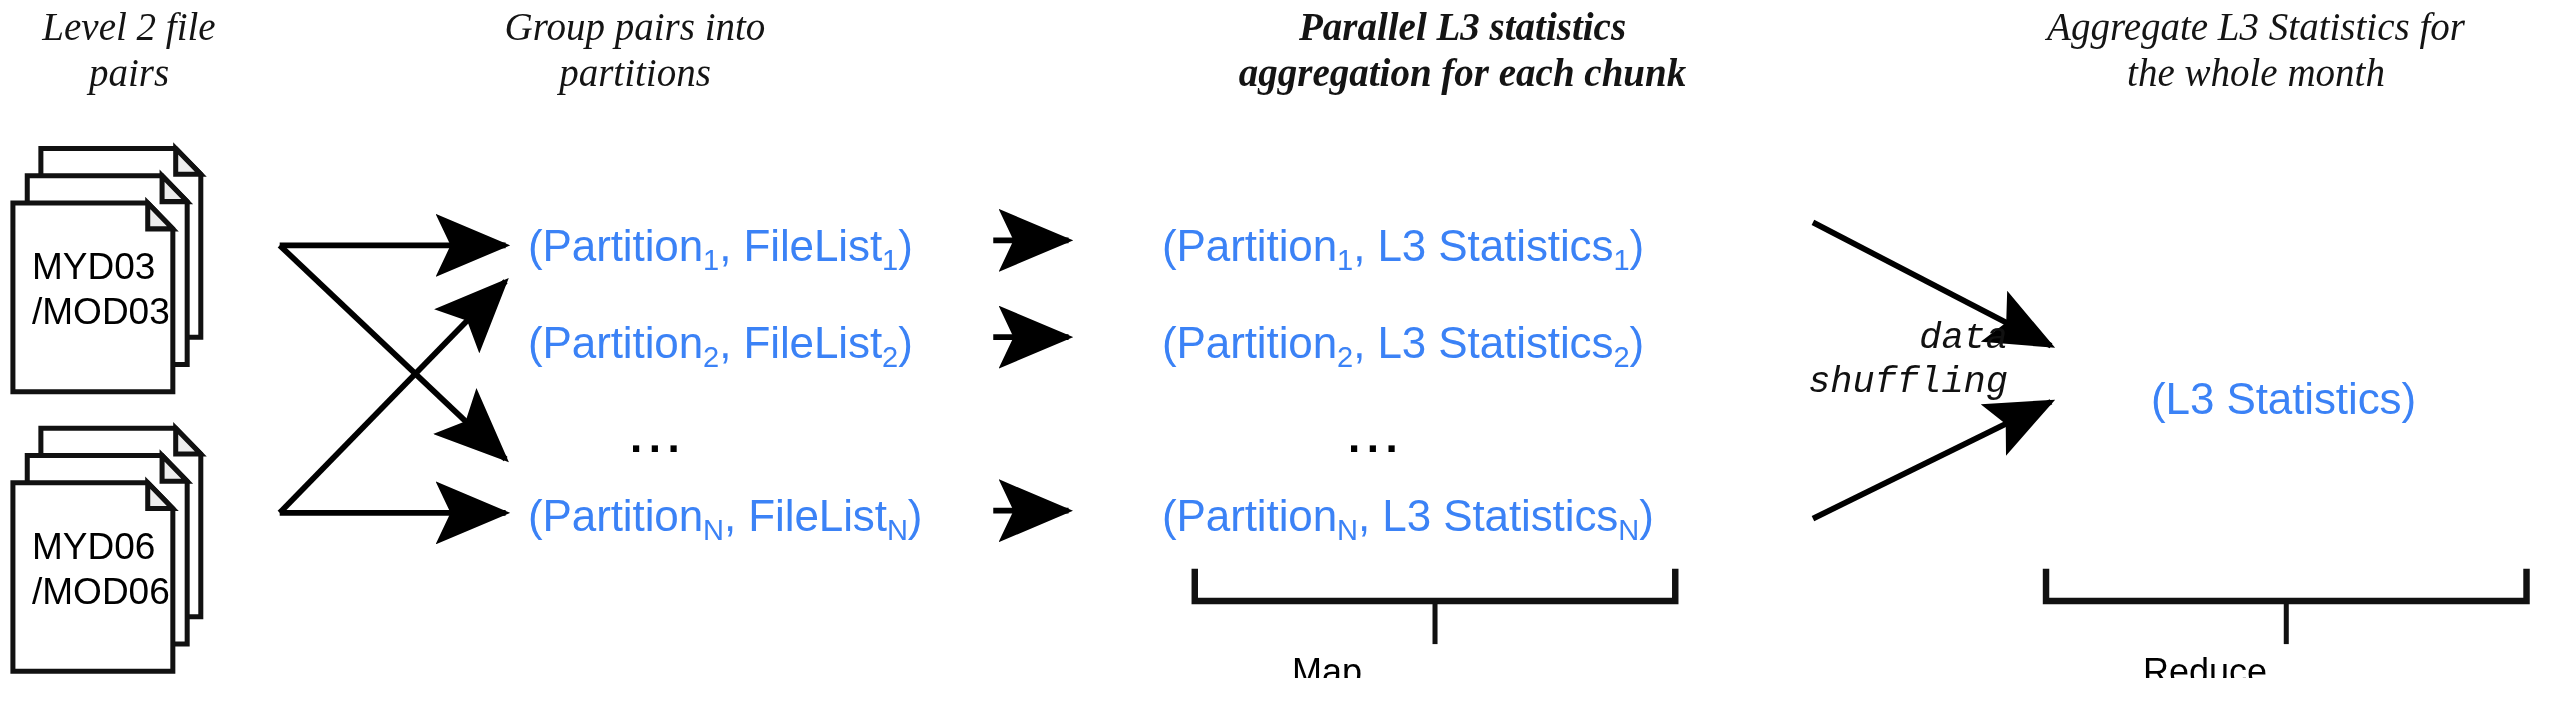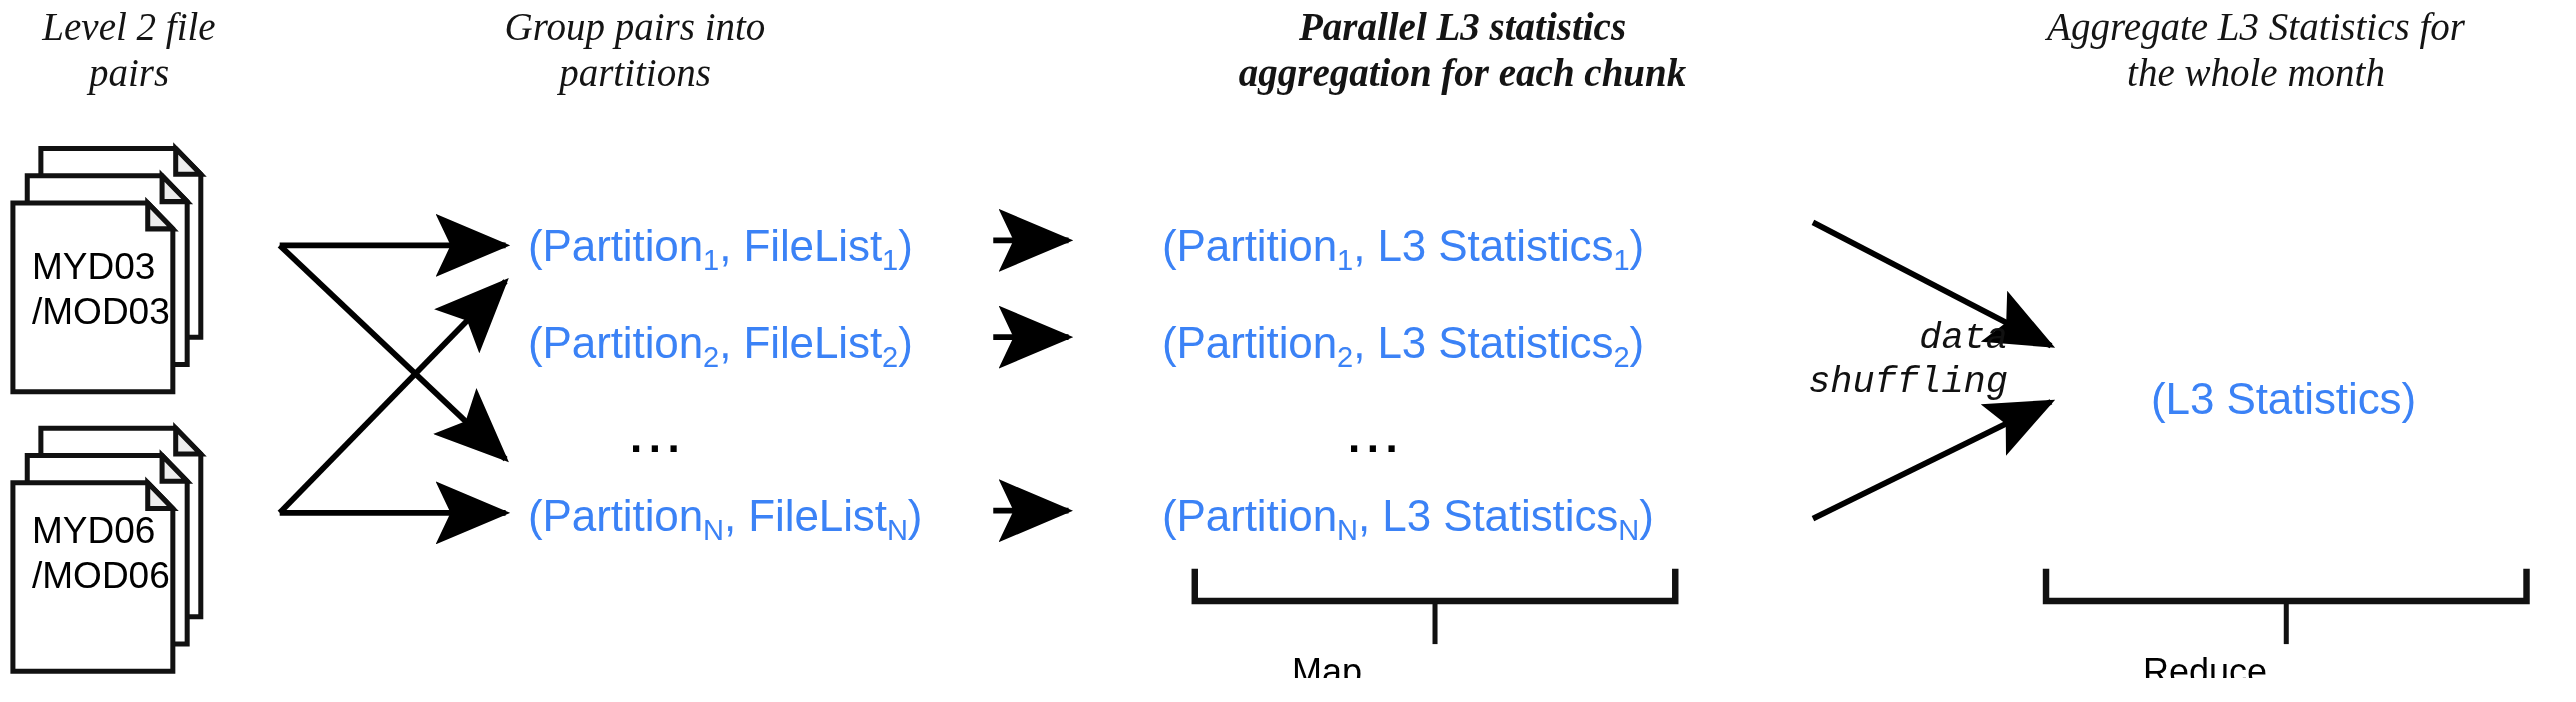--- a/index.html
+++ b/index.html
@@ -159,21 +159,21 @@
 
     <g>
       <path d="M2853,793 L2853,838 L3523,838 L3523,793" fill="none" stroke="#111111" stroke-width="9" stroke-linejoin="miter"></path>
       <line x1="3188" y1="838" x2="3188" y2="898" stroke="#111111" stroke-width="7"></line>
     </g>
   </svg>
 
   <div class="doc-label" style="left:32px; top:244px; width:151px;">MYD03
 /MOD03</div>
 
-  <div class="doc-label" style="left:32px; top:508px; width:151px;">MYD06
+  <div class="doc-label" style="left:32px; top:524px; width:151px;">MYD06
 /MOD06</div>
 
   <div class="tuple" style="left:528px; top:221px;">
     <span>(</span><span>Partition</span><sub>1</sub><span>, </span><span>FileList</span><sub>1</sub><span>)</span>
   </div>
 
   <div class="tuple" style="left:528px; top:318px;">
     <span>(</span><span>Partition</span><sub>2</sub><span>, </span><span>FileList</span><sub>2</sub><span>)</span>
   </div>
 

